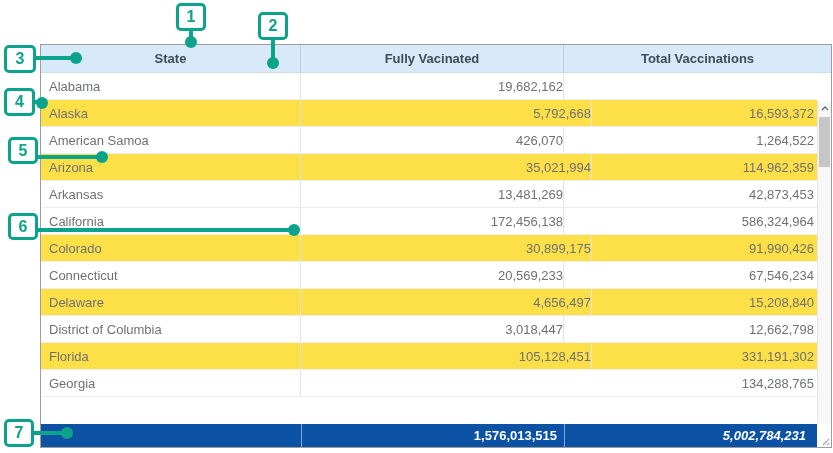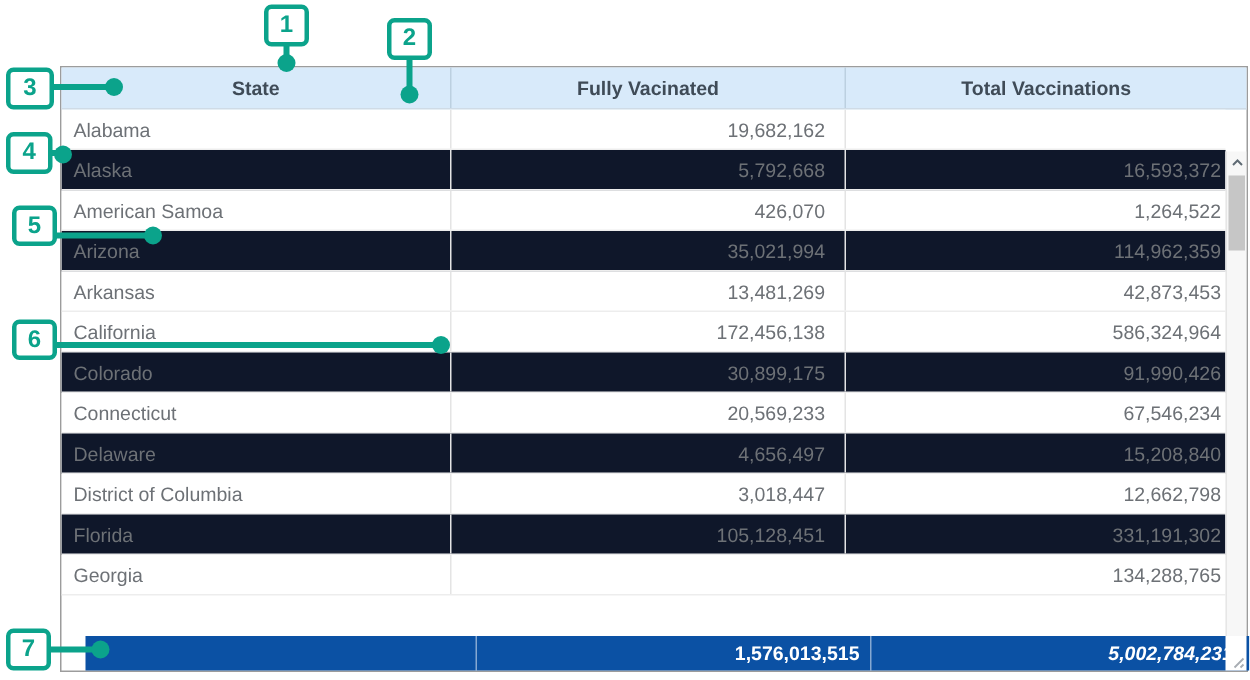--- a/index.html
+++ b/index.html
@@ -40,29 +40,29 @@
   .th.c-fully { width: 263px; border-right: 1px solid #bcd0e0; }
   .th.c-total { flex: 1; }
 
   .tbody { position: relative; height: 351px; overflow: hidden; }
   .trow {
     display: flex;
     width: 776px; height: 27px;
     background: #ffffff;
     border-bottom: 1px solid #ededed;
   }
-  .trow.alt { background: #0f172a; }
+  .trow.alt { background: #fde047; gap: 28px; }
   .cell {
     display: flex; align-items: center;
     height: 100%;
     font-size: 13px; color: #6d7176;
     overflow: hidden; white-space: nowrap;
   }
   .cell.state { width: 260px; padding-left: 8px; border-right: 1px solid #e4e4e4; }
-  .cell.fully { width: 263px; justify-content: flex-end; padding-right: 13px; border-right: 1px solid #e4e4e4; }
+  .cell.fully { width: 263px; justify-content: flex-end; padding-right: 0; border-right: 1px solid #e4e4e4; }
   .cell.total { flex: 1; justify-content: flex-end; padding-right: 3px; }
 
   
   .scrollbar {
     position: absolute;
     top: 28px; right: 0;
     width: 14px; height: 351px;
     background: #f7f7f7;
     border-left: 1px solid #e6e6e6;
   }
@@ -77,21 +77,21 @@
     position: absolute;
     left: 1px; top: 16px;
     width: 11px; height: 50px;
     background: #c6c6c6;
     cursor: pointer;
   }
 
   
   .tfoot {
     position: absolute;
-    left: 16px; bottom: 0;
+    left: 0; bottom: 0;
     width: 776px; height: 23px;
     background: var(--footer-bg, #0b51a4);
     display: flex;
     align-items: center;
   }
   .fcell {
     display: flex; align-items: center; justify-content: flex-end;
     height: 100%;
     font-size: 13px; font-weight: 700;
     color: #ffffff;

